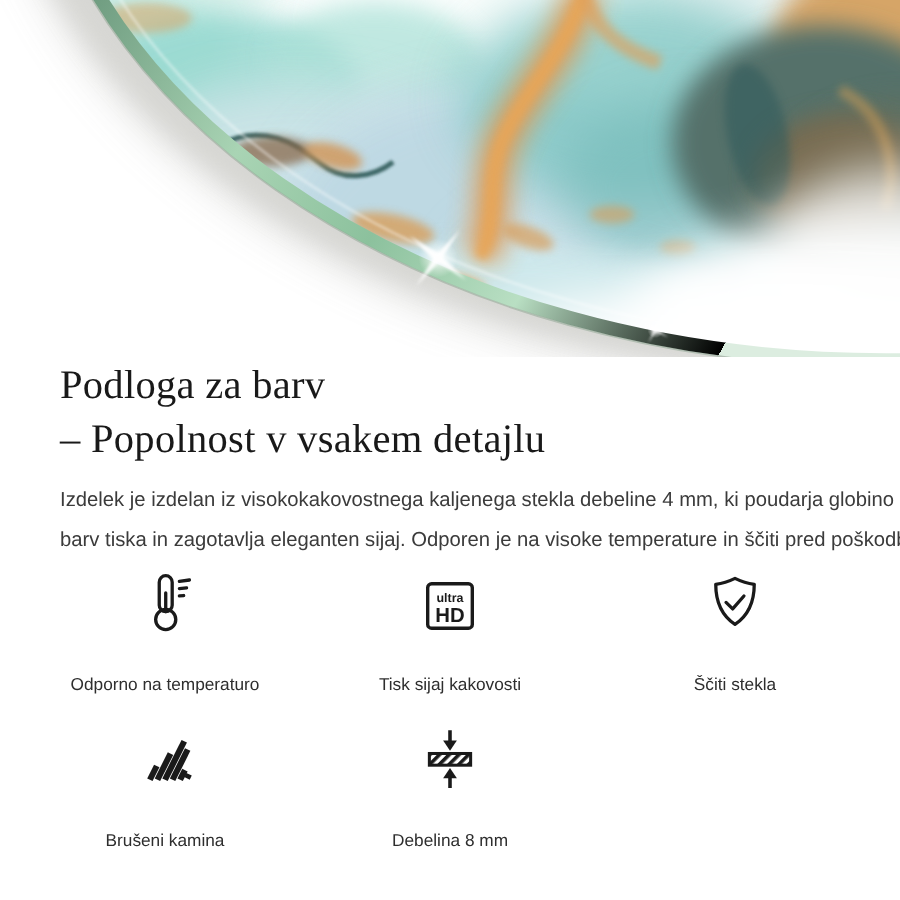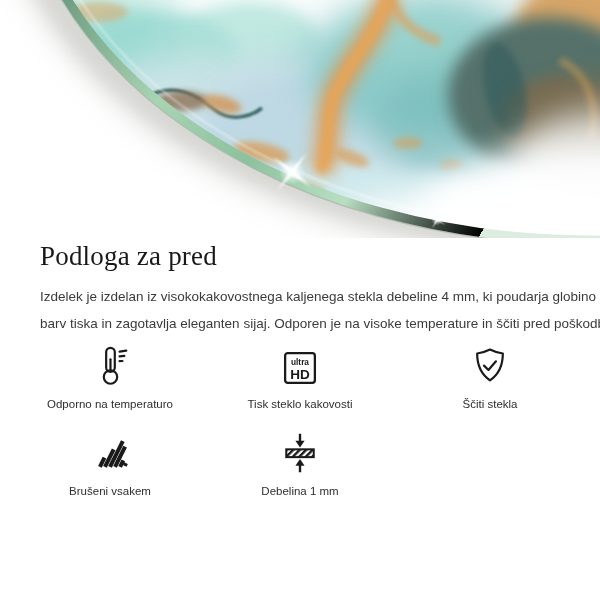--- a/index.html
+++ b/index.html
@@ -41,21 +41,21 @@
     grid-template-columns:190px 190px 190px;
     grid-row-gap:18px;
   }
   .feature{
     display:flex;flex-direction:column;
   }
   .feature .icon-box{
     height:48px;display:flex;align-items:flex-end;justify-content:center;
   }
   .feature .label{
-    margin-top:9px;
+    margin-top:26px;
     font-size:11.5px;
     color:#2e2e2e;
     text-align:center;
     white-space:nowrap;
   }
   .feature svg{display:block;}
   .feature svg text{font-family:"Liberation Sans","DejaVu Sans",sans-serif;}
 </style>
 </head>
 <body>
@@ -154,21 +154,22 @@
       </g>
       <g transform="translate(437,220) scale(0.45)">
         <circle r="12" fill="url(#sparkGlow)"></circle>
         <path d="M0,-22 L2,-2.4 L22,0 L2,2.4 L0,22 L-2,2.4 L-22,0 L-2,-2.4 Z" fill="#ffffff" opacity="0.75" filter="url(#b1)" transform="rotate(30)"></path>
       </g>
     </svg>
   </div>
 
   <div class="content">
     <h1 class="title">
-      <span>Podloga za pred</span>
+      <span>Podloga za barv</span>
+      <span>– Popolnost v vsakem detajlu</span>
     </h1>
     <p class="description">
       <span>Izdelek je izdelan iz visokokakovostnega kaljenega stekla debeline 4 mm, ki poudarja globino</span>
       <span>barv tiska in zagotavlja eleganten sijaj. Odporen je na visoke temperature in ščiti pred poškodba-</span>
     </p>
   </div>
 
   <div class="features">
 
     <div class="feature">
@@ -188,21 +189,21 @@
     </div>
 
     <div class="feature">
       <div class="icon-box">
         <svg width="42" height="42" viewBox="0 0 48 48">
           <rect x="7" y="7" width="34" height="34" rx="3" fill="none" stroke="#1a1a1a" stroke-width="2.6"></rect>
           <text x="24" y="21" text-anchor="middle" font-size="9.5" font-weight="bold" fill="#1a1a1a">ultra</text>
           <text x="24" y="36" text-anchor="middle" font-size="15.5" font-weight="bold" fill="#1a1a1a">HD</text>
         </svg>
       </div>
-      <div class="label">Tisk steklo kakovosti</div>
+      <div class="label">Tisk sijaj kakovosti</div>
     </div>
 
     <div class="feature">
       <div class="icon-box">
         <svg width="44" height="44" viewBox="0 0 48 48">
           <g fill="none" stroke="#1a1a1a" stroke-width="2.4" stroke-linecap="round" stroke-linejoin="round">
             <path d="M24,5 C29,7.5 33.5,8.8 38,9.3 C38,21 34.5,31.5 24,38.5 C13.5,31.5 10,21 10,9.3 C14.5,8.8 19,7.5 24,5 Z"></path>
             <path d="M17.5,22.5 L22.3,27.2 L30.5,17.8"></path>
           </g>
         </svg>
@@ -217,35 +218,35 @@
           <g stroke="#1a1a1a" stroke-width="4.4" stroke-linecap="butt">
             <line x1="13" y1="38" x2="18" y2="28"></line>
             <line x1="18.5" y1="38" x2="28" y2="19"></line>
             <line x1="24" y1="38" x2="38" y2="10"></line>
             <line x1="29.5" y1="38" x2="40.5" y2="16"></line>
             <line x1="35" y1="38" x2="38.5" y2="31"></line>
             <line x1="40" y1="37" x2="41.5" y2="34"></line>
           </g>
         </svg>
       </div>
-      <div class="label">Brušeni vsakem</div>
+      <div class="label">Brušeni kamina</div>
     </div>
 
     <div class="feature">
       <div class="icon-box">
         <svg width="44" height="46" viewBox="0 0 48 48">
           <defs>
             <pattern id="hatch" width="5" height="5" patternUnits="userSpaceOnUse" patternTransform="rotate(45)">
               <rect width="2.6" height="5" fill="#1a1a1a"></rect>
             </pattern>
           </defs>
           <rect x="9" y="20" width="30" height="8.5" fill="url(#hatch)" stroke="#1a1a1a" stroke-width="2.2"></rect>
           <line x1="24" y1="3" x2="24" y2="11" stroke="#1a1a1a" stroke-width="2.6"></line>
           <path d="M24,18 L19,10.5 L29,10.5 Z" fill="#1a1a1a"></path>
           <line x1="24" y1="45" x2="24" y2="37" stroke="#1a1a1a" stroke-width="2.6"></line>
           <path d="M24,30.5 L19,38 L29,38 Z" fill="#1a1a1a"></path>
         </svg>
       </div>
-      <div class="label">Debelina 1 mm</div>
+      <div class="label">Debelina 8 mm</div>
     </div>
 
   </div>
 </div>
 
 </body></html>

